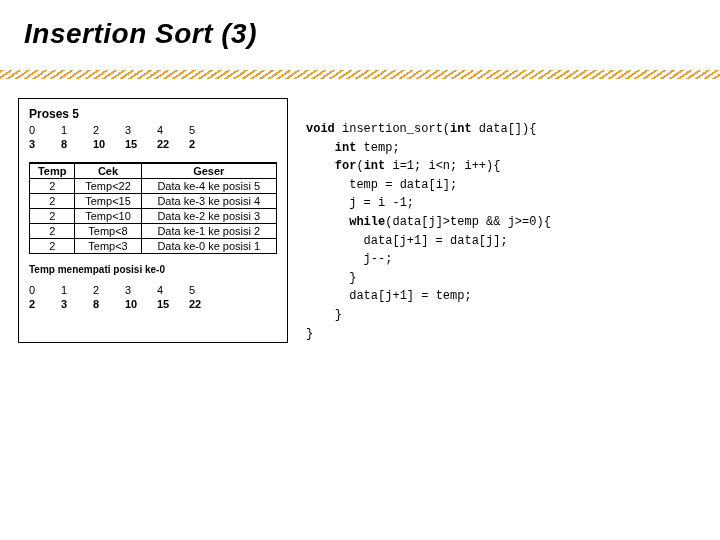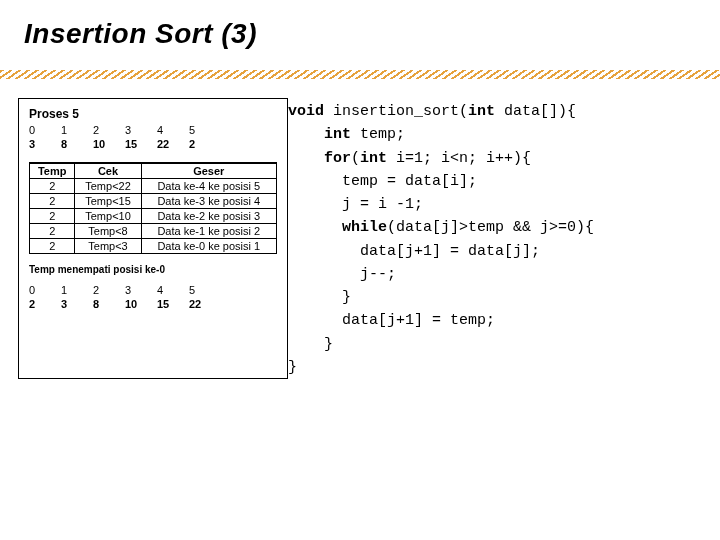--- a/index.html
+++ b/index.html
@@ -30,20 +30,21 @@
       #e6a23c 0 2px,
       #fff 2px 5px
     );
   }
   .content {
     position: absolute;
     top: 98px;
     left: 18px;
     right: 10px;
     display: flex;
+    gap: 18px;
   }
   .left-box {
     border: 1.5px solid #000;
     width: 270px;
     padding: 8px 10px 14px 10px;
     font-size: 11px;
     font-family: Arial, sans-serif;
     color: #000;
   }
   .proses-label {
@@ -85,25 +86,26 @@
   }
   
   .temp-line {
     font-weight: bold;
     font-size: 10px;
     margin: 6px 0 8px 0;
   }
   
   .code-block {
     font-family: "Courier New", Courier, monospace;
-    font-size: 15px;
+    font-size: 12px;
     line-height: 1.55;
     white-space: pre;
     color: #000;
     padding-top: 2px;
+    margin-top: 20px;
   }
   .code-block .kw { font-weight: bold; }
 </style>
 </head>
 <body>
 
 <div class="title">Insertion Sort (3)</div>
 <div class="underline"></div>
 
 <div class="content">

